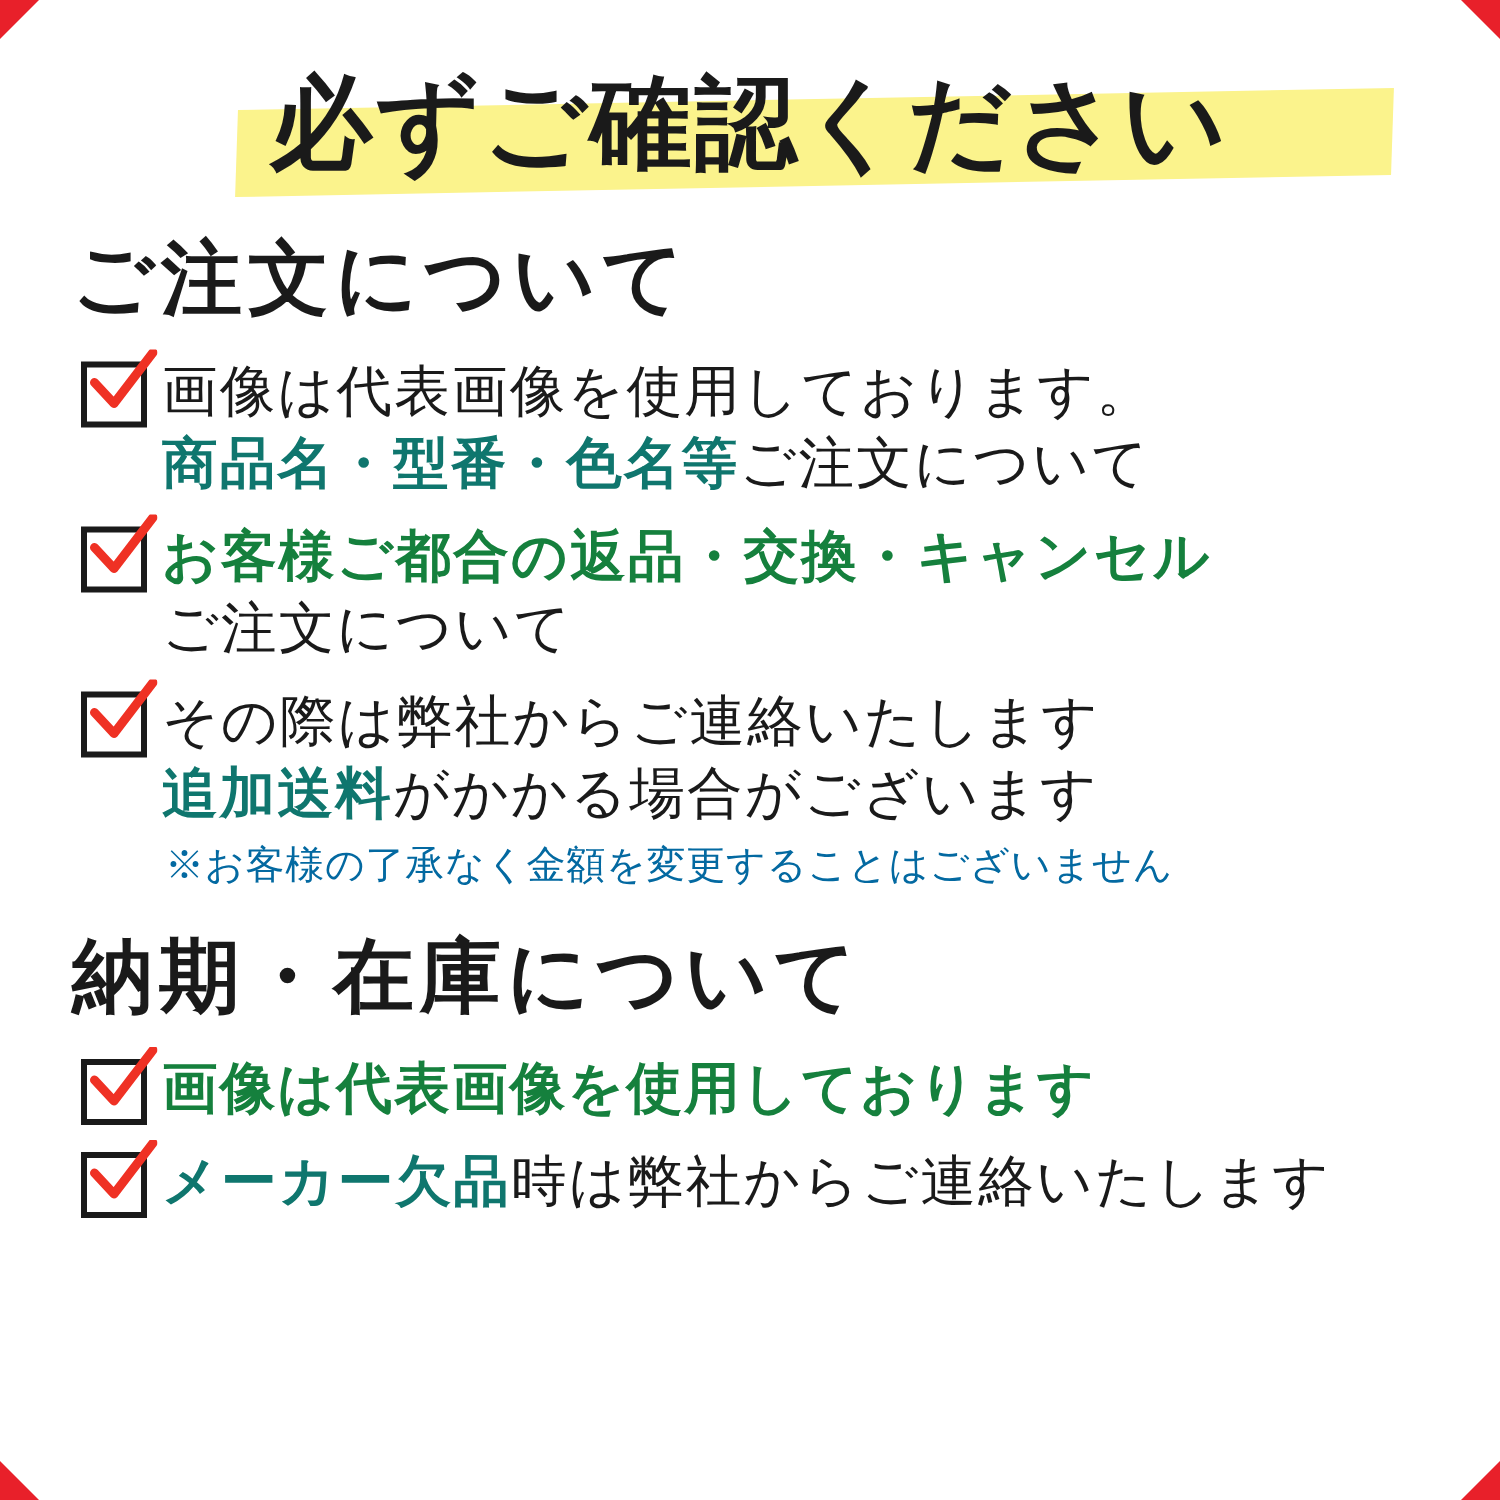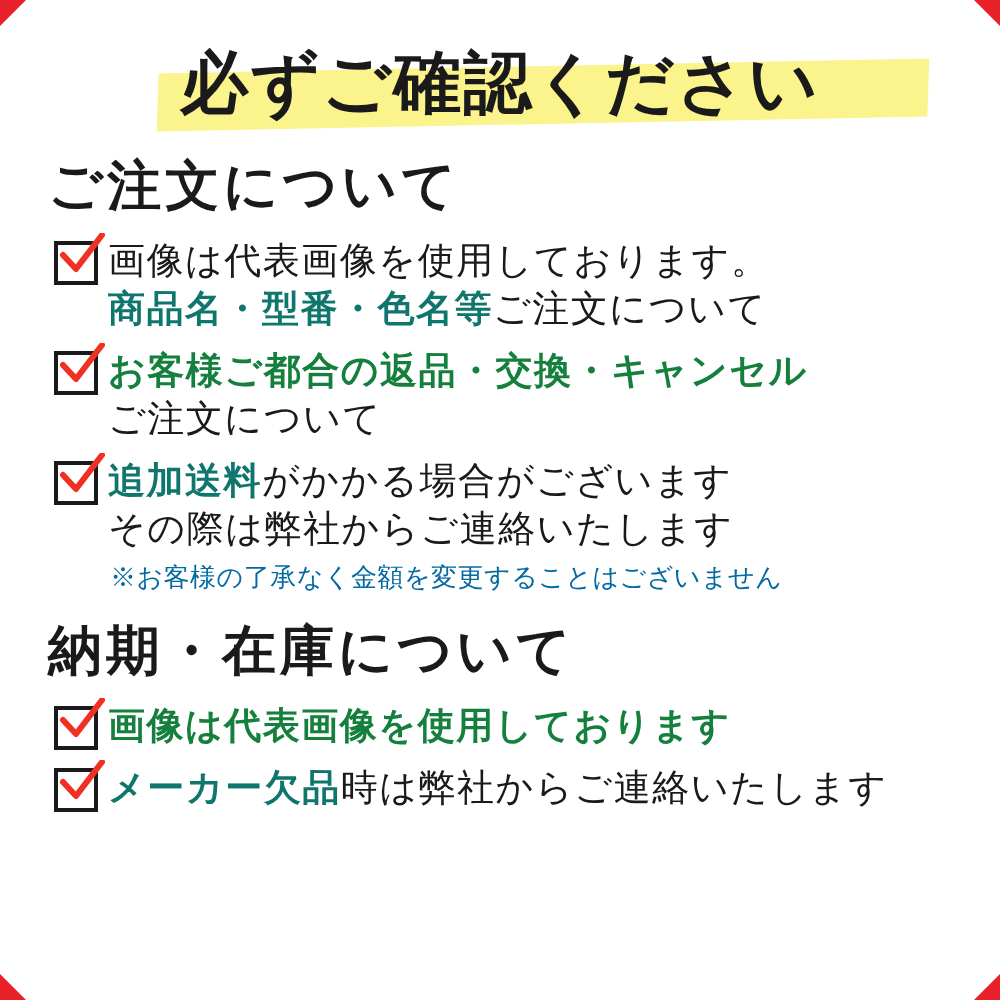--- a/index.html
+++ b/index.html
@@ -188,22 +188,22 @@
     </div>
 
     <div class="item">
       <span class="check">
         <span class="box"></span>
         <svg class="tick" viewBox="0 0 46 44">
             <path d="M4 22 L17 36 L43 2" fill="none" stroke="#ef3124" stroke-width="6" stroke-linecap="round" stroke-linejoin="round"></path>
           </svg>
       </span>
       <span class="lines">
+        <div class="line">その際は弊社からご連絡いたします</div>
         <div class="line mixed"><span class="r">追加送料</span><span>がかかる場合がございます</span></div>
-        <div class="line">その際は弊社からご連絡いたします</div>
         <div class="note">※お客様の了承なく金額を変更することはございません</div>
       </span>
     </div>
   </div>
 
   <div class="section">
     <div class="section-title">納期・在庫について</div>
 
     <div class="item">
       <span class="check">

